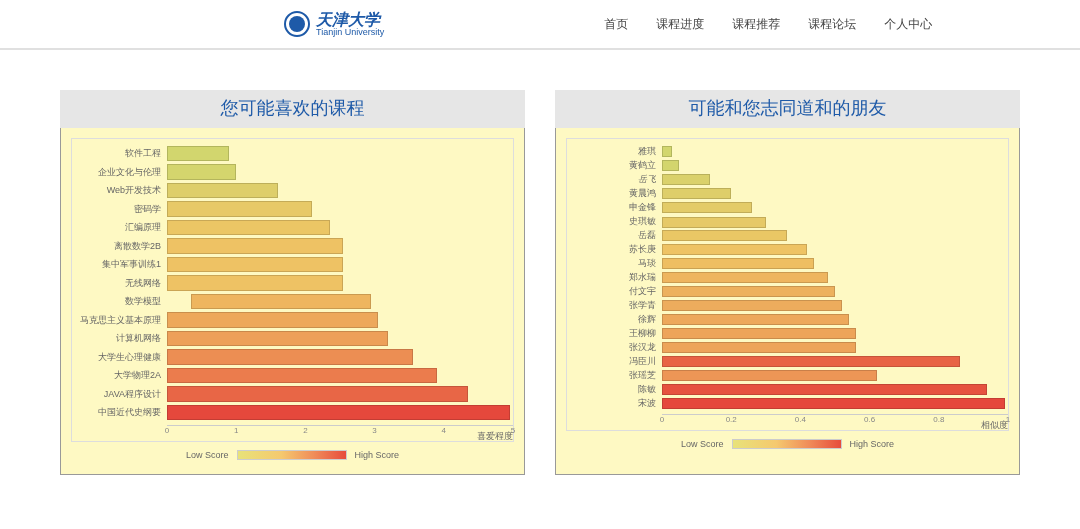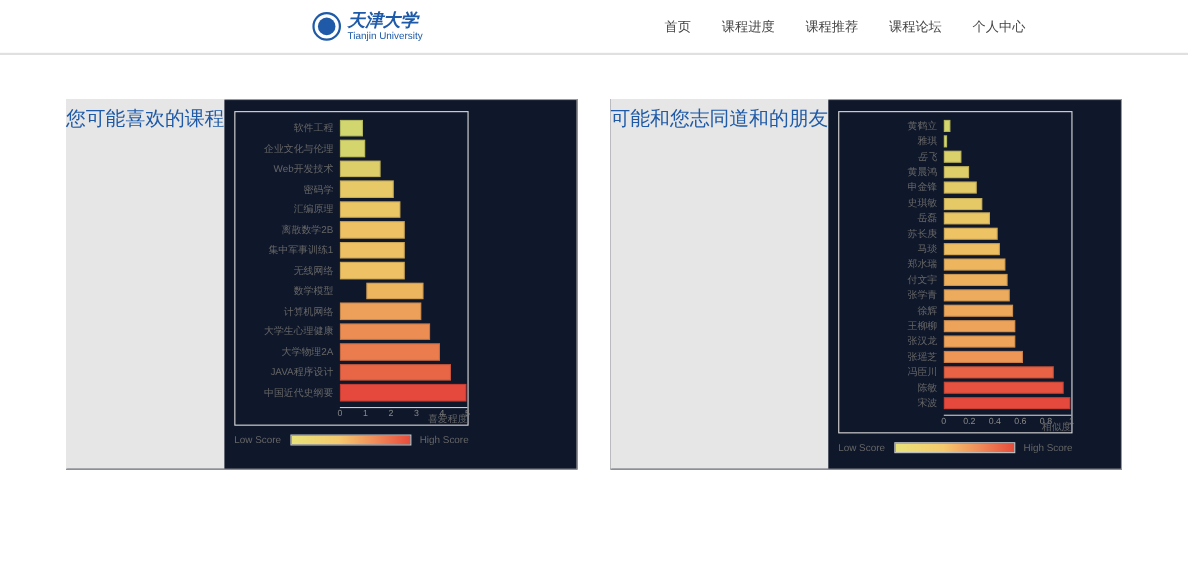--- a/index.html
+++ b/index.html
@@ -8,21 +8,21 @@
   .logo-area { display: flex; align-items: center; gap: 6px; }
   .logo-seal { width: 26px; height: 26px; border-radius: 50%; border: 2px solid #1e5aa8; display: flex; align-items: center; justify-content: center; }
   .logo-seal-inner { width: 16px; height: 16px; border-radius: 50%; background: #1e5aa8; }
   .logo-text { display: flex; flex-direction: column; line-height: 1; }
   .logo-cn { font-size: 16px; font-weight: bold; color: #1e5aa8; font-style: italic; font-family: "STKaiti","KaiTi",serif; }
   .logo-en { font-size: 9px; color: #1e5aa8; }
   .nav { margin-left: 220px; display: flex; gap: 28px; font-size: 12px; color: #444; }
   .nav a { cursor: pointer; }
 
   .page { width: 1080px; margin: 0 auto; padding: 40px 60px 0 60px; display: flex; gap: 30px; }
-  .card { flex: 1 1 0; border: 1px solid #999; background: #0f172a; display: flex; flex-direction: row; }
+  .card { flex: 1 1 0; border: 1px solid #999; background: #fef9c3; display: flex; flex-direction: column; }
   .card-title { text-align: center; font-size: 18px; color: #1e5aa8; padding: 6px 0 8px 0; background: #e6e6e6; margin: -1px -1px 0 -1px; border-bottom: none; }
   .chart-wrap { padding: 10px 10px 4px 10px; }
   .chart { position: relative; border: 1px solid #ddd; padding-top: 6px; }
   .bars { display: flex; flex-direction: column; gap: 1.5px; padding: 0 0 4px 0; }
   .bar-row { display: flex; align-items: center; height: 14px; font-size: 9px; color: #666; }
   .bar-label { width: 95px; text-align: right; padding-right: 6px; white-space: nowrap; overflow: hidden; }
   .bar-track { flex: 1; position: relative; height: 13px; }
   .bar-fill { position: absolute; left: 0; top: 0; bottom: 0; border: 1px solid rgba(0,0,0,0.15); }
   .axis { display: flex; margin-left: 95px; position: relative; height: 16px; border-top: 1px solid #ccc; }
   .tick { position: absolute; top: 0; font-size: 8px; color: #888; transform: translateX(-50%); }
@@ -107,20 +107,26 @@
                 <div class="bar-fill" style="width:51%;background:rgb(238,194,100)"></div>
               </div>
             </div>
             <div class="bar-row" style="height: 17px; gap: 24px;">
               <div class="bar-label">数学模型</div>
               <div class="bar-track" style="height:15.5px">
                 <div class="bar-fill" style="width:55.99999999999999%;background:rgb(238,181,95)"></div>
               </div>
             </div>
             <div class="bar-row" style="height: 17px;">
+              <div class="bar-label">马克思主义基本原理</div>
+              <div class="bar-track" style="height:15.5px">
+                <div class="bar-fill" style="width:61%;background:rgb(237,168,91)"></div>
+              </div>
+            </div>
+            <div class="bar-row" style="height: 17px;">
               <div class="bar-label">计算机网络</div>
               <div class="bar-track" style="height:15.5px">
                 <div class="bar-fill" style="width:64%;background:rgb(237,160,89)"></div>
               </div>
             </div>
             <div class="bar-row" style="height: 17px;">
               <div class="bar-label">大学生心理健康</div>
               <div class="bar-track" style="height:15.5px">
                 <div class="bar-fill" style="width:71%;background:rgb(236,142,83)"></div>
               </div>
@@ -161,29 +167,29 @@
       </div>
     </div>
   </div>
 
   <div class="card">
     <div class="card-title">可能和您志同道和的朋友</div>
     <div class="chart-wrap">
       <div class="chart">
         <div class="bars">
             <div class="bar-row" style="height: 12.5px;">
+              <div class="bar-label">雅琪</div>
+              <div class="bar-track" style="height:11px">
+                <div class="bar-fill" style="width:3%;background:rgb(210,214,110)"></div>
+              </div>
+            </div>
+            <div class="bar-row" style="height: 12.5px;">
               <div class="bar-label">黄鹤立</div>
               <div class="bar-track" style="height:11px">
                 <div class="bar-fill" style="width:5%;background:rgb(211,213,109)"></div>
-              </div>
-            </div>
-            <div class="bar-row" style="height: 12.5px;">
-              <div class="bar-label">雅琪</div>
-              <div class="bar-track" style="height:11px">
-                <div class="bar-fill" style="width:3%;background:rgb(210,214,110)"></div>
               </div>
             </div>
             <div class="bar-row" style="height: 12.5px; font-style: italic;">
               <div class="bar-label">岳飞</div>
               <div class="bar-track" style="height:11px">
                 <div class="bar-fill" style="width:14.000000000000002%;background:rgb(218,209,107)"></div>
               </div>
             </div>
             <div class="bar-row" style="height: 12.5px;">
               <div class="bar-label">黄晨鸿</div>
@@ -251,29 +257,29 @@
                 <div class="bar-fill" style="width:56.00000000000001%;background:rgb(237,164,90)"></div>
               </div>
             </div>
             <div class="bar-row" style="height: 12.5px;">
               <div class="bar-label">张汉龙</div>
               <div class="bar-track" style="height:11px">
                 <div class="bar-fill" style="width:56.00000000000001%;background:rgb(237,164,90)"></div>
               </div>
             </div>
             <div class="bar-row" style="height: 12.5px;">
+              <div class="bar-label">冯臣川</div>
+              <div class="bar-track" style="height:11px">
+                <div class="bar-fill" style="width:86%;background:rgb(232,99,69)"></div>
+              </div>
+            </div>
+            <div class="bar-row" style="height: 12.5px;">
               <div class="bar-label">张瑶芝</div>
               <div class="bar-track" style="height:11px">
                 <div class="bar-fill" style="width:62%;background:rgb(237,150,86)"></div>
-              </div>
-            </div>
-            <div class="bar-row" style="height: 12.5px;">
-              <div class="bar-label">冯臣川</div>
-              <div class="bar-track" style="height:11px">
-                <div class="bar-fill" style="width:86%;background:rgb(232,99,69)"></div>
               </div>
             </div>
             <div class="bar-row" style="height: 12.5px;">
               <div class="bar-label">陈敏</div>
               <div class="bar-track" style="height:11px">
                 <div class="bar-fill" style="width:94%;background:rgb(230,82,63)"></div>
               </div>
             </div>
             <div class="bar-row" style="height: 12.5px;">
               <div class="bar-label">宋波</div>

